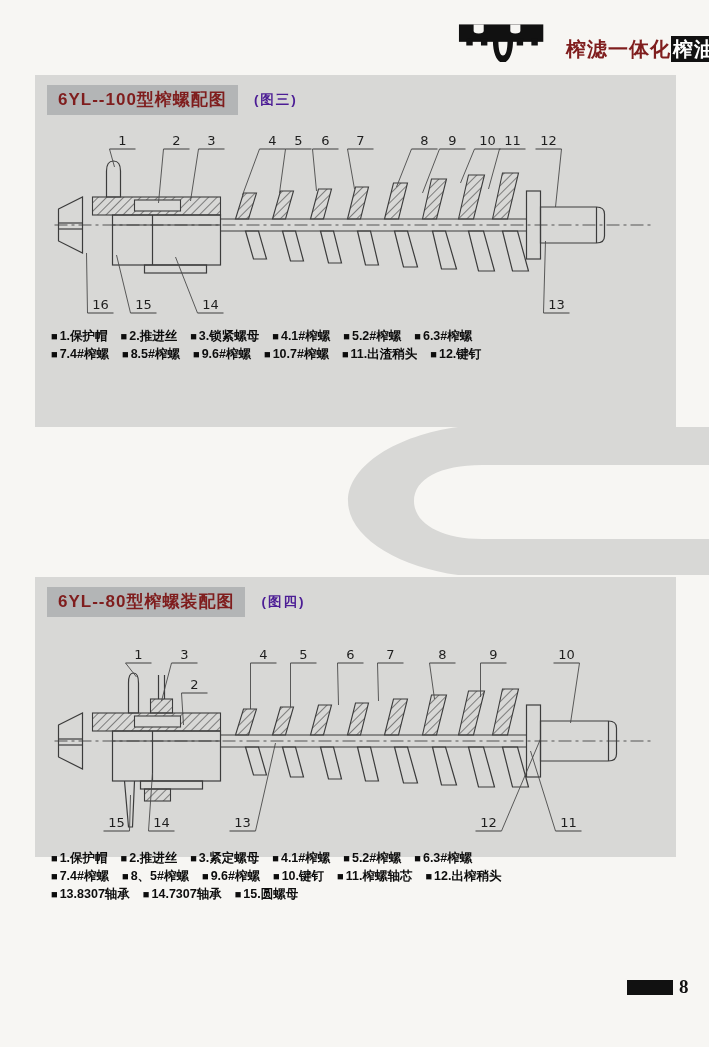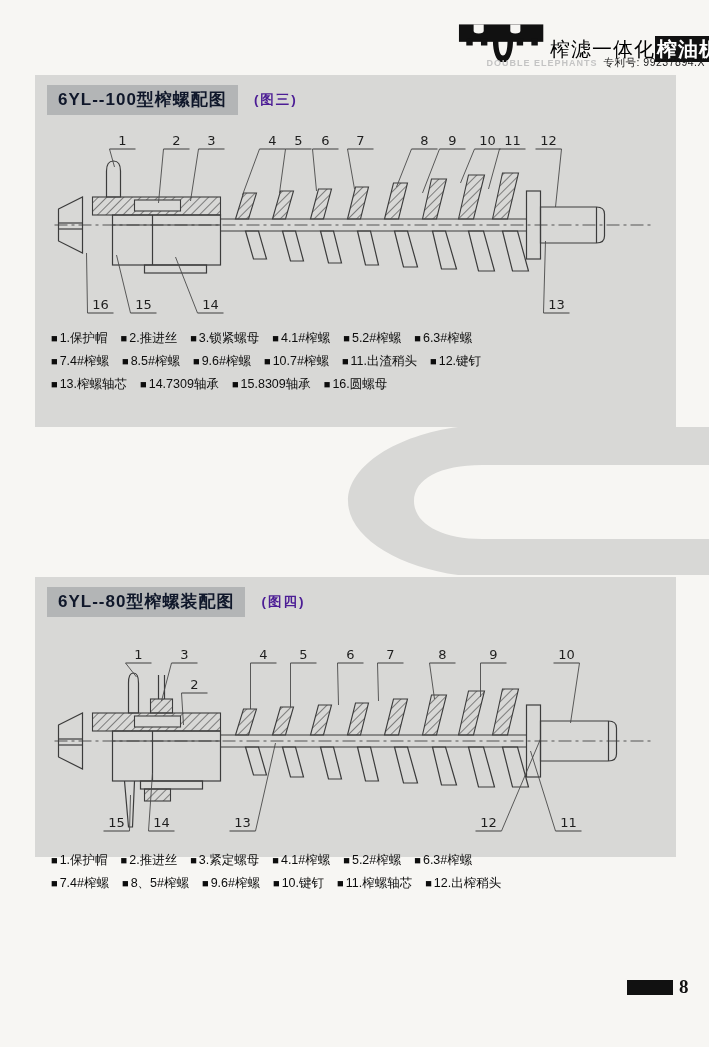--- a/index.html
+++ b/index.html
@@ -5,41 +5,41 @@
   html,body{margin:0;padding:0;}
   body{
     width:709px;height:1047px;position:relative;overflow:hidden;
     background:#f7f6f3;
     font-family:"Liberation Sans","DejaVu Sans",sans-serif;
   }
   
   .header{position:absolute;top:18px;left:455px;width:250px;}
   .brand-row{display:flex;align-items:flex-end;}
   .logo{width:95px;height:44px;flex:0 0 auto;}
-  .brand-text{font-size:20px;font-weight:normal;color:#000000;letter-spacing:1px;white-space:nowrap;line-height:26px;}
+  .brand-text{font-size:20px;font-weight:bold;color:#7f1d1d;letter-spacing:1px;white-space:nowrap;line-height:26px;margin-left:16px;}
   .brand-text-inv{font-size:20px;font-weight:bold;color:#fff;background:#111;
     letter-spacing:1px;padding:1px 2px;white-space:nowrap;line-height:24px;}
   .sub-row{display:flex;justify-content:flex-end;align-items:baseline;gap:6px;margin-top:-6px;}
   .brand-sub{font-size:9px;color:#c4c4c4;letter-spacing:1px;font-weight:bold;}
   .patent{font-size:10.5px;color:#1a1a1a;letter-spacing:0.5px;}
   
   .panel{position:absolute;left:35px;width:641px;background:#d8d8d6;}
   #panel1{top:75px;height:352px;}
   #panel2{top:577px;height:280px;}
   .title-row{position:absolute;left:12px;top:10px;display:flex;align-items:center;gap:16px;}
-  .title-box{background:#b3b5b6;color:#0f172a;font-weight:bold;font-size:17px;
+  .title-box{background:#b3b5b6;color:#7f1d1d;font-weight:bold;font-size:17px;
     padding:3px 11px 4px 11px;letter-spacing:1px;white-space:nowrap;}
   .fig-ref{font-size:13.5px;font-weight:bold;color:#4c1d95;letter-spacing:2px;}
   .diagram{position:absolute;left:3px;width:635px;height:205px;}
   #diagram1{top:52px;}
   #diagram2{top:66px;}
   .legend{position:absolute;left:16px;right:10px;color:#0d0d0d;}
   #panel1 .legend{top:252px;}
   #panel2 .legend{top:272px;}
-  .legend-line{font-size:12.5px;font-weight:normal;line-height:23px;white-space:nowrap;}
+  .legend-line{font-size:12.5px;font-weight:bold;line-height:18px;white-space:nowrap;}
   .legend-item{margin-right:13px;}
   .legend-marker{margin-right:2px;font-size:11px;}
   
   .ribbon{position:absolute;left:0;top:427px;width:709px;height:150px;}
   
   .page-footer{position:absolute;top:976px;left:627px;display:flex;align-items:center;gap:6px;}
   .page-bar{width:46px;height:15px;background:#111;}
   .page-num{font-family:"Liberation Serif","DejaVu Serif",serif;font-size:19px;font-weight:bold;color:#111;}
   
   .dline{stroke:#3c3c3c;stroke-width:1.2;fill:none;}
@@ -61,24 +61,20 @@
       <path d="M16,7 h11 v7 q0,3 -5.5,3 q-5.5,0 -5.5,-3 Z" fill="#f7f6f3"></path>
       <path d="M56,7 h11 v7 q0,3 -5.5,3 q-5.5,0 -5.5,-3 Z" fill="#f7f6f3"></path>
       <rect x="8" y="22" width="7" height="8" fill="#111"></rect>
       <rect x="24" y="22" width="7" height="8" fill="#111"></rect>
       <rect x="63" y="22" width="7" height="8" fill="#111"></rect>
       <rect x="79" y="22" width="7" height="8" fill="#111"></rect>
       <path d="M37,24 h6 c0,12 2,17 5,17 c3,0 5,-5 5,-17 h6 c0,19 -7,25 -11,25 c-4,0 -11,-6 -11,-25 Z" fill="#111"></path>
     </svg>
     <span class="brand-text">榨滤一体化</span>
       <span class="brand-text-inv">榨油机</span>
-  </div>
-  <div class="sub-row">
-    <span class="brand-sub">DOUBLE ELEPHANTS</span>
-    <span class="patent">专利号: 99237894.X</span>
   </div>
 </div>
 
 <div class="panel" id="panel1">
   <div class="title-row">
     <span class="title-box">6YL--100型榨螺配图</span>
     <span class="fig-ref">(图三)</span>
   </div>
 
   <svg class="diagram" id="diagram1" viewBox="0 0 630 205">
@@ -175,21 +171,20 @@
       <line x1="157" x2="183" y1="186" y2="186" class="callout-underline"></line>
       <line x1="157" y1="186" x2="135" y2="130" class="callout-leader"></line>
       <text x="516" y="182" text-anchor="middle" class="callout-num">13</text>
       <line x1="503" x2="529" y1="186" y2="186" class="callout-underline"></line>
       <line x1="503" y1="186" x2="505" y2="114" class="callout-leader"></line>
     </svg>
 
   <div class="legend">
       <div class="legend-line"><span class="legend-item"><span class="legend-marker">■</span><span>1.保护帽</span></span><span class="legend-item"><span class="legend-marker">■</span><span>2.推进丝</span></span><span class="legend-item"><span class="legend-marker">■</span><span>3.锁紧螺母</span></span><span class="legend-item"><span class="legend-marker">■</span><span>4.1#榨螺</span></span><span class="legend-item"><span class="legend-marker">■</span><span>5.2#榨螺</span></span><span class="legend-item"><span class="legend-marker">■</span><span>6.3#榨螺</span></span></div>
       <div class="legend-line"><span class="legend-item"><span class="legend-marker">■</span><span>7.4#榨螺</span></span><span class="legend-item"><span class="legend-marker">■</span><span>8.5#榨螺</span></span><span class="legend-item"><span class="legend-marker">■</span><span>9.6#榨螺</span></span><span class="legend-item"><span class="legend-marker">■</span><span>10.7#榨螺</span></span><span class="legend-item"><span class="legend-marker">■</span><span>11.出渣稍头</span></span><span class="legend-item"><span class="legend-marker">■</span><span>12.键钉</span></span></div>
-      <div class="legend-line"><span class="legend-item"><span class="legend-marker">■</span><span>13.榨螺轴芯</span></span><span class="legend-item"><span class="legend-marker">■</span><span>14.7309轴承</span></span><span class="legend-item"><span class="legend-marker">■</span><span>15.8309轴承</span></span><span class="legend-item"><span class="legend-marker">■</span><span>16.圆螺母</span></span></div>
     </div>
 </div>
 
 <svg class="ribbon" viewBox="0 0 709 150" preserveAspectRatio="none">
   <path fill="#d8d8d6" fill-rule="evenodd" d="M709,0 L458,0 C398,8 348,38 348,74 C348,110 398,140 458,148 L709,148 Z
        M482,38 L709,38 L709,112 L482,112 C440,112 414,96 414,74 C414,52 440,38 482,38 Z"></path>
 </svg>
 
 <div class="panel" id="panel2">
   <div class="title-row">
@@ -293,19 +288,20 @@
       <line x1="435" x2="461" y1="188" y2="188" class="callout-underline"></line>
       <line x1="461" y1="188" x2="500" y2="96" class="callout-leader"></line>
       <text x="528" y="184" text-anchor="middle" class="callout-num">11</text>
       <line x1="515" x2="541" y1="188" y2="188" class="callout-underline"></line>
       <line x1="515" y1="188" x2="490" y2="108" class="callout-leader"></line>
     </svg>
 
   <div class="legend">
       <div class="legend-line"><span class="legend-item"><span class="legend-marker">■</span><span>1.保护帽</span></span><span class="legend-item"><span class="legend-marker">■</span><span>2.推进丝</span></span><span class="legend-item"><span class="legend-marker">■</span><span>3.紧定螺母</span></span><span class="legend-item"><span class="legend-marker">■</span><span>4.1#榨螺</span></span><span class="legend-item"><span class="legend-marker">■</span><span>5.2#榨螺</span></span><span class="legend-item"><span class="legend-marker">■</span><span>6.3#榨螺</span></span></div>
       <div class="legend-line"><span class="legend-item"><span class="legend-marker">■</span><span>7.4#榨螺</span></span><span class="legend-item"><span class="legend-marker">■</span><span>8、5#榨螺</span></span><span class="legend-item"><span class="legend-marker">■</span><span>9.6#榨螺</span></span><span class="legend-item"><span class="legend-marker">■</span><span>10.键钉</span></span><span class="legend-item"><span class="legend-marker">■</span><span>11.榨螺轴芯</span></span><span class="legend-item"><span class="legend-marker">■</span><span>12.出榨稍头</span></span></div>
+      <div class="legend-line"><span class="legend-item"><span class="legend-marker">■</span><span>13.8307轴承</span></span><span class="legend-item"><span class="legend-marker">■</span><span>14.7307轴承</span></span><span class="legend-item"><span class="legend-marker">■</span><span>15.圆螺母</span></span></div>
     </div>
 </div>
 
 <div class="page-footer">
   <div class="page-bar"></div>
   <span class="page-num">8</span>
 </div>
 
 </body></html>

